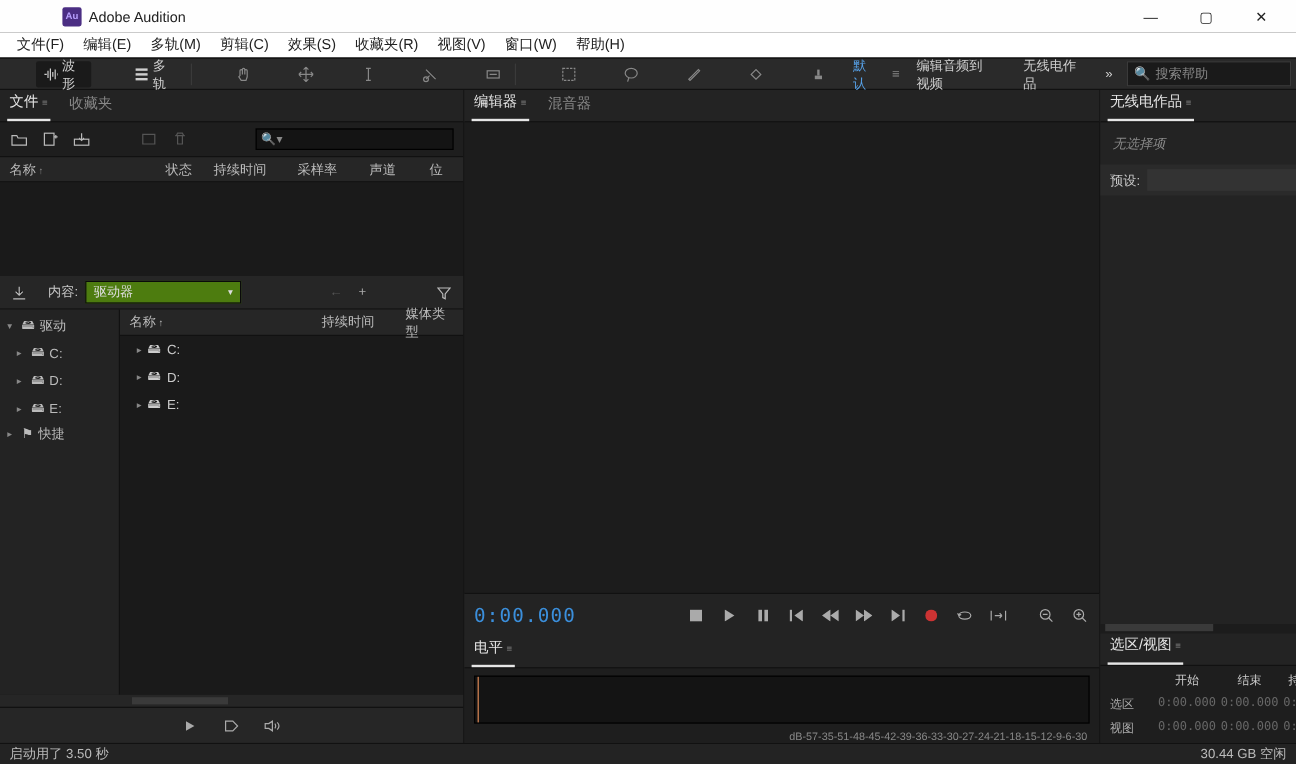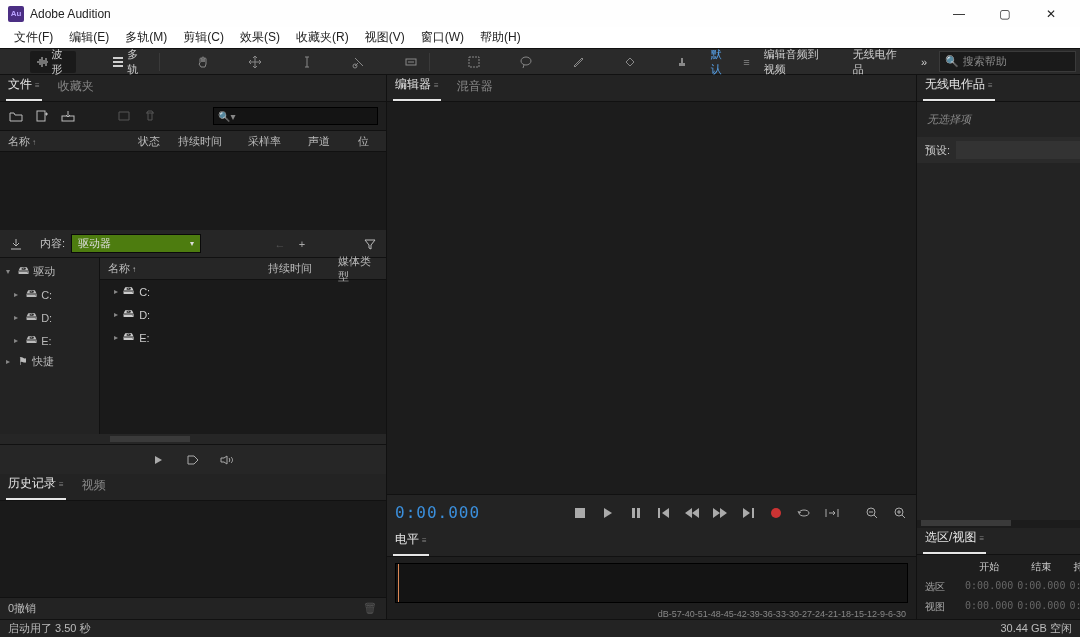--- a/index.html
+++ b/index.html
@@ -20,20 +20,21 @@
     align-items: center;
     padding: 0 6px 0 8px;
   }
   .titlebar .app-icon {
     width: 16px; height: 16px;
     background: #4b2e83;
     border-radius: 2px;
     display:flex;align-items:center;justify-content:center;
     color:#b9a1ff;font-size:8px;font-weight:bold;
     margin-right:6px;
+    margin-left:44px;
   }
   .titlebar .title { color:#222; font-size:12px; flex:0 0 auto; }
   .titlebar .spacer { flex:1; }
   .titlebar .winbtn {
     width:46px;height:27px;display:flex;align-items:center;justify-content:center;
     color:#222;font-size:12px;
   }
 
   .menubar {
     height:21px;
@@ -451,31 +452,20 @@
             </svg>
           </div>
         <div class="mini-ic">
             <svg width="14" height="10">
               <path d="M1 3h3l3-2v8l-3-2H1zM9 3c1 1 1 3 0 4M11 2c2 2 2 4 0 6" fill="none" stroke="#aaa"></path>
             </svg>
           </div>
       </div>
     </div>
 
-    <div class="panel history-panel">
-      <div class="panel-group-tabs">
-        <div class="ptab active"><span>历史记录</span><span class="menu-ic">≡</span></div>
-        <div class="ptab">视频</div>
-      </div>
-      <div class="history-body"></div>
-      <div class="history-foot">
-        <span>0撤销</span>
-        <span class="mini-ic dim">🗑</span>
-      </div>
-    </div>
   </div>
 
   <div class="col-center">
     <div class="panel editor-panel">
       <div class="panel-group-tabs">
         <div class="ptab active"><span>编辑器</span><span class="menu-ic">≡</span></div>
         <div class="ptab">混音器</div>
       </div>
       <div style="flex:1"></div>
       <div class="transport">
@@ -553,21 +543,21 @@
     <div class="panel levels-panel">
       <div class="panel-group-tabs">
         <div class="ptab active"><span>电平</span><span class="menu-ic">≡</span></div>
       </div>
       <div class="meter">
         <div style="position:absolute;left:2px;top:0;bottom:0;width:1px;background:#d85;"></div>
       </div>
       <div class="db-scale">
         <span>dB</span>
           <span>-57</span>
-          <span>-40</span>
+          <span>-35</span>
           <span>-51</span>
           <span>-48</span>
           <span>-45</span>
           <span>-42</span>
           <span>-39</span>
           <span>-36</span>
           <span>-33</span>
           <span>-30</span>
           <span>-27</span>
           <span>-24</span>

